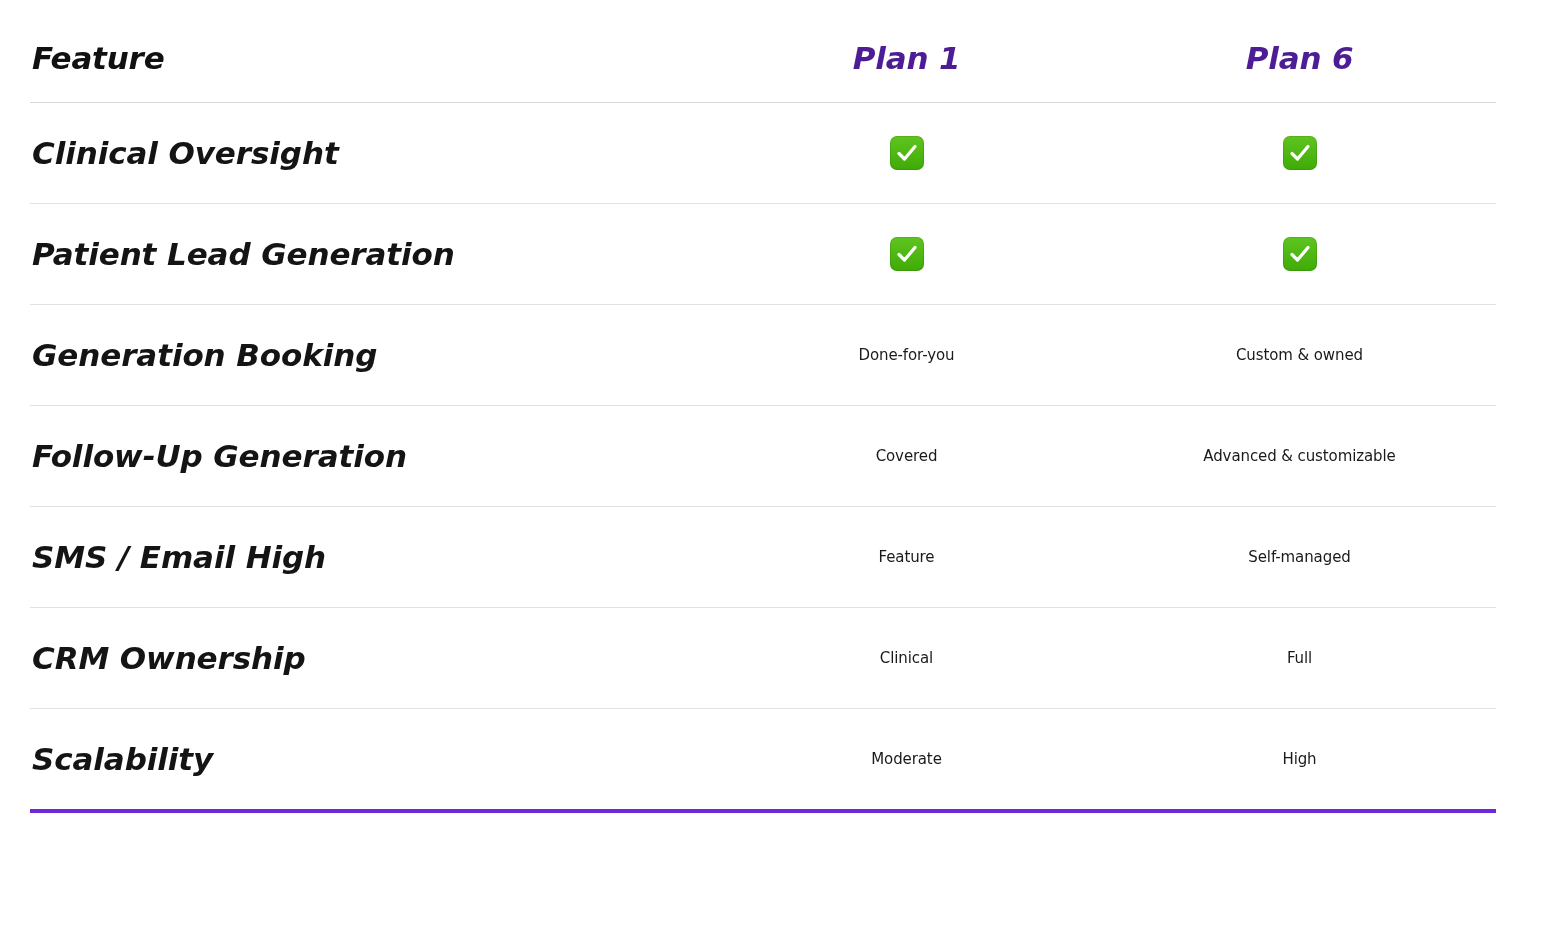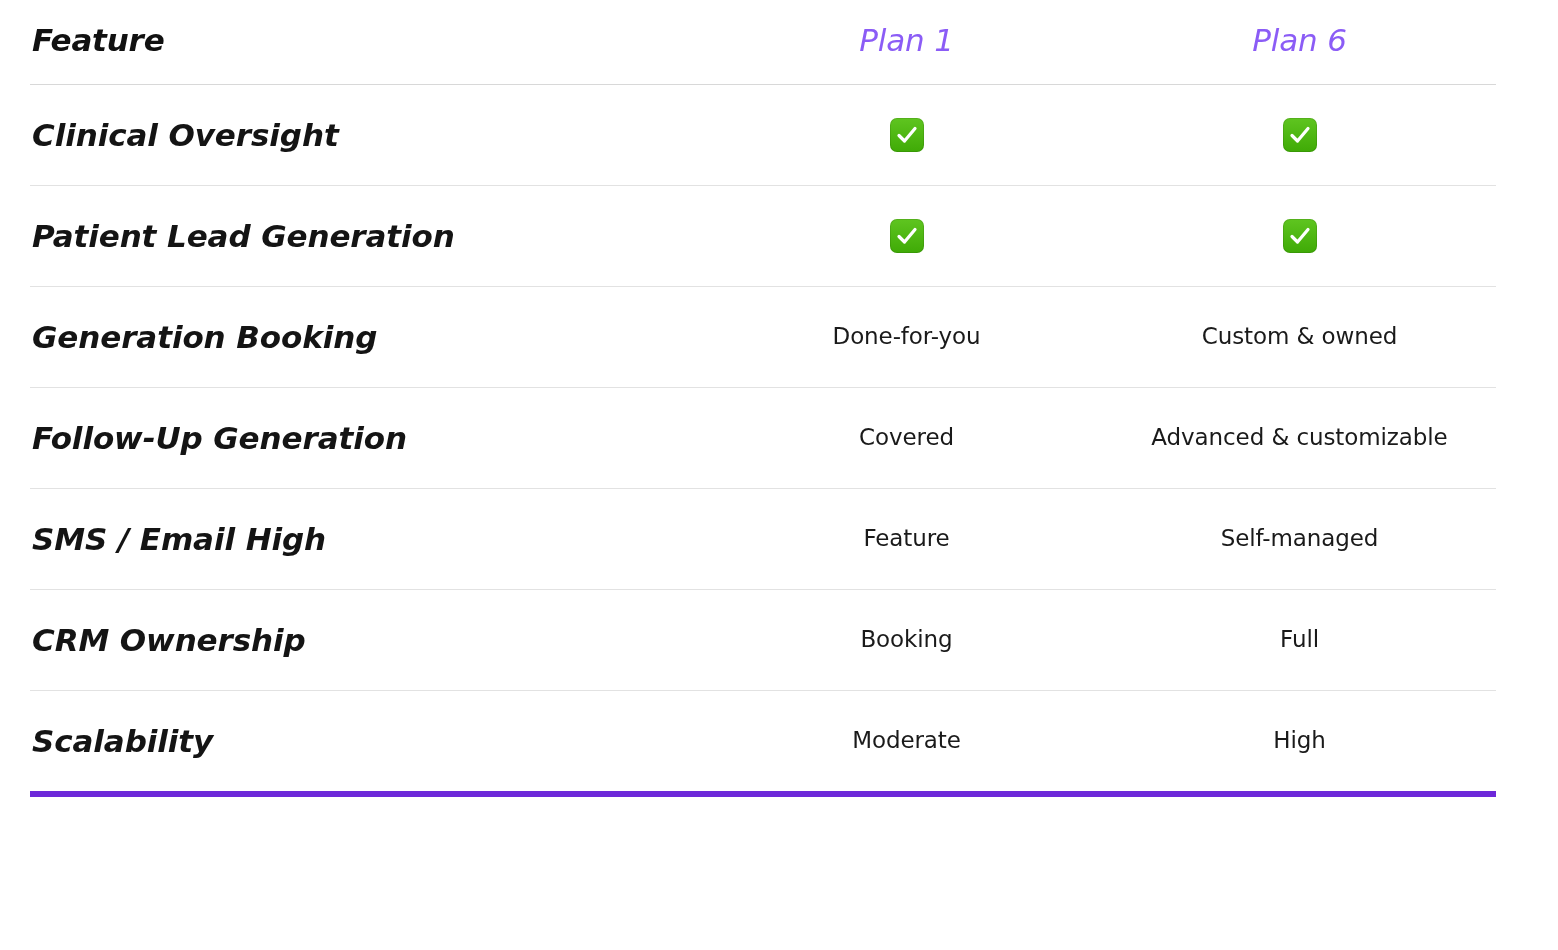--- a/index.html
+++ b/index.html
@@ -11,21 +11,21 @@
     width: 1558px;
     height: 950px;
     font-family: "DejaVu Sans", sans-serif;
     color: #1a1a1a;
     overflow: hidden;
   }
 
   .comparison-wrap {
     box-sizing: border-box;
     width: 1558px;
-    padding: 22px 62px 0 30px;
+    padding: 40px 62px 0 30px;
   }
 
   table.comparison {
     width: 1466px;
     border-collapse: collapse;
     table-layout: fixed;
   }
 
   table.comparison col.col-feature { width: 680px; }
   table.comparison col.col-plan    { width: 393px; }
@@ -42,52 +42,52 @@
     font-weight: bold;
     font-size: 31px;
     letter-spacing: -0.2px;
     padding-left: 2px;
     color: #111111;
   }
 
   th.head-plan {
     text-align: center;
     font-style: italic;
-    font-weight: normal;
+    font-weight: bold;
     font-size: 31px;
     letter-spacing: -0.2px;
-    color: #8b5cf6;
+    color: #4c1d95;
   }
 
   tbody tr {
     border-bottom: 1px solid #e2e2e2;
   }
   tbody tr:last-child {
-    border-bottom: 6px solid #6d28d9;
+    border-bottom: 4px solid #6d28d9;
   }
 
   tbody td {
     height: 100px;
     vertical-align: middle;
     padding: 0;
   }
 
   td.feature-cell {
     text-align: left;
     font-style: italic;
     font-weight: bold;
     font-size: 31px;
     letter-spacing: -0.1px;
     padding-left: 2px;
     color: #141414;
   }
 
   td.value-cell {
     text-align: center;
-    font-size: 23px;
+    font-size: 15px;
     font-weight: 400;
     color: #1a1a1a;
     letter-spacing: -0.1px;
   }
 
   
   .check-badge {
     display: inline-block;
     width: 34px;
     height: 34px;
@@ -154,21 +154,21 @@
           <td class="value-cell"><span class="value-text">Covered</span></td>
           <td class="value-cell"><span class="value-text">Advanced &amp; customizable</span></td>
         </tr>
         <tr>
           <td class="feature-cell">SMS / Email High</td>
           <td class="value-cell"><span class="value-text">Feature</span></td>
           <td class="value-cell"><span class="value-text">Self-managed</span></td>
         </tr>
         <tr>
           <td class="feature-cell">CRM Ownership</td>
-          <td class="value-cell"><span class="value-text">Booking</span></td>
+          <td class="value-cell"><span class="value-text">Clinical</span></td>
           <td class="value-cell"><span class="value-text">Full</span></td>
         </tr>
         <tr>
           <td class="feature-cell">Scalability</td>
           <td class="value-cell"><span class="value-text">Moderate</span></td>
           <td class="value-cell"><span class="value-text">High</span></td>
         </tr>
       </tbody>
   </table>
 </div>

